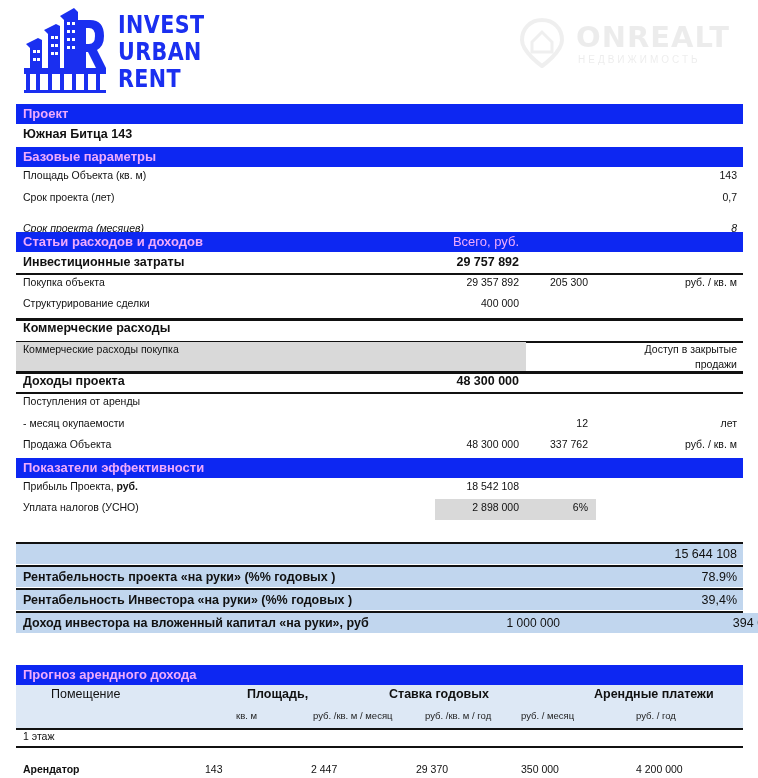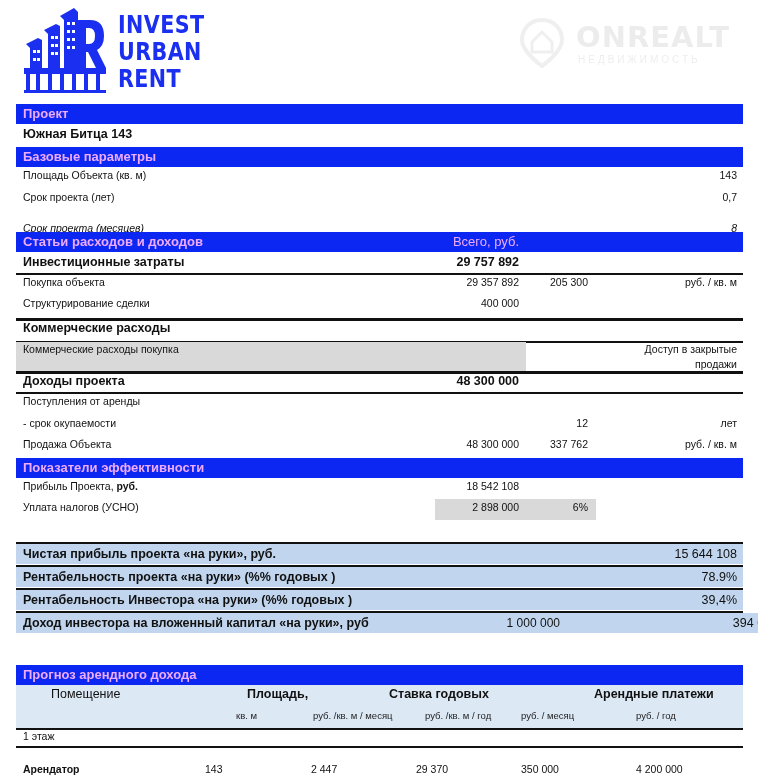--- a/index.html
+++ b/index.html
@@ -155,21 +155,21 @@
 
 <div class="row" style="top:374px;height:20px;">
   <span class="t lbl h13">Доходы проекта</span>
   <span class="t r1 h13">48 300 000</span>
 </div>
 <div class="line" style="top:392px;height:1.5px;"></div>
 <div class="row" style="top:395px;height:20px;">
   <span class="t lbl">Поступления от аренды</span>
 </div>
 <div class="row" style="top:417px;height:20px;">
-  <span class="t lbl">- срок окупаемости</span>
+  <span class="t lbl">- месяц окупаемости</span>
   <span class="t r2">12</span>
   <span class="t r3">лет</span>
 </div>
 <div class="row" style="top:438px;height:20px;">
   <span class="t lbl">Продажа Объекта</span>
   <span class="t r1">48 300 000</span>
   <span class="t r2">337 762</span>
   <span class="t r3">руб. / кв. м</span>
 </div>
 
@@ -182,21 +182,20 @@
 </div>
 <div class="gray" style="left:435px;top:499px;width:161px;height:21px;"></div>
 <div class="row" style="top:501px;height:20px;">
   <span class="t lbl">Уплата налогов (УСНО)</span>
   <span class="t r1">2 898 000</span>
   <span class="t r2">6%</span>
 </div>
 
 <div class="line" style="top:542px;height:2.5px;"></div>
 <div class="sum" style="top:544px;">
-  <span class="t lbl">Чистая прибыль проекта «на руки», руб.</span>
   <span class="t r3">15 644 108</span>
 </div>
 <div class="line" style="top:565px;height:2.5px;"></div>
 <div class="sum" style="top:567px;">
   <span class="t lbl">Рентабельность проекта «на руки» (%% годовых )</span>
   <span class="t r3">78.9%</span>
 </div>
 <div class="line" style="top:588px;height:2.5px;"></div>
 <div class="sum" style="top:590px;">
   <span class="t lbl">Рентабельность Инвестора «на руки» (%% годовых )</span>

